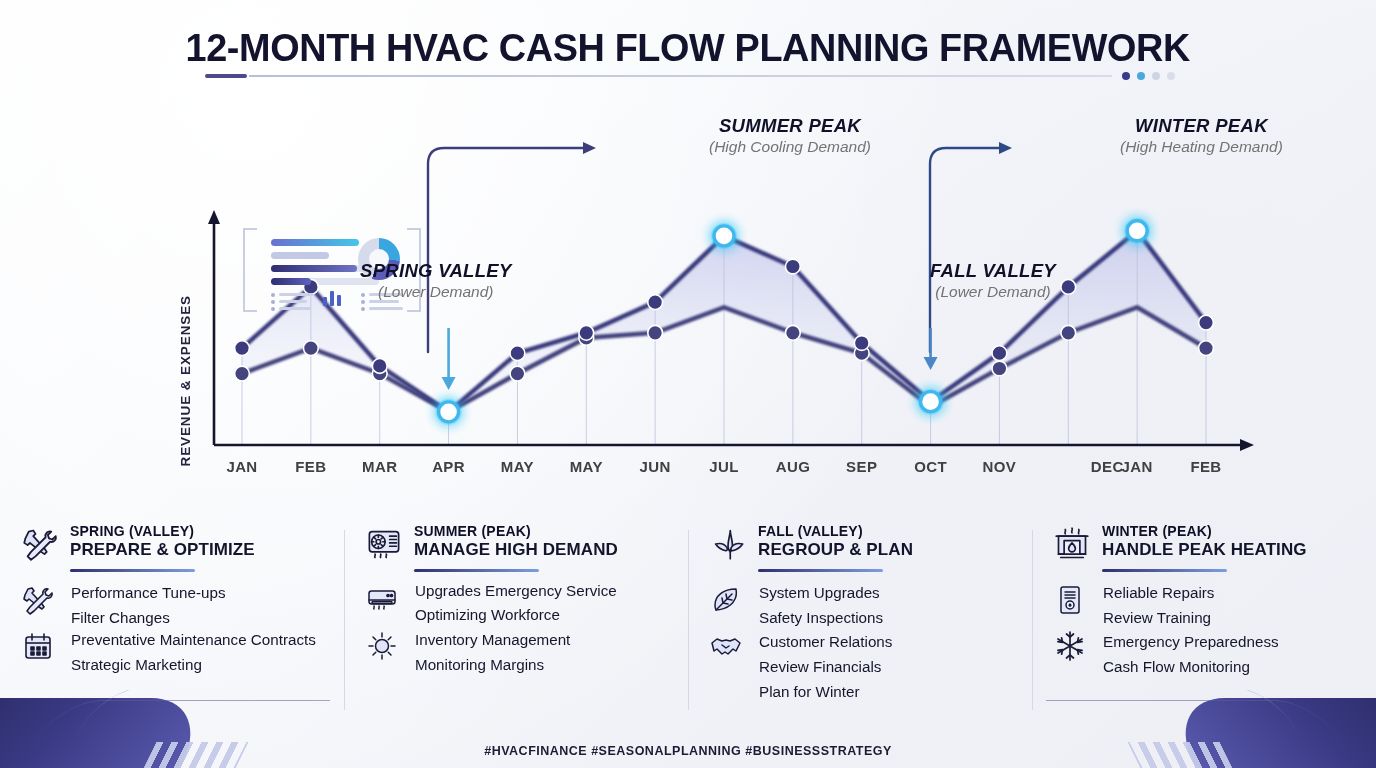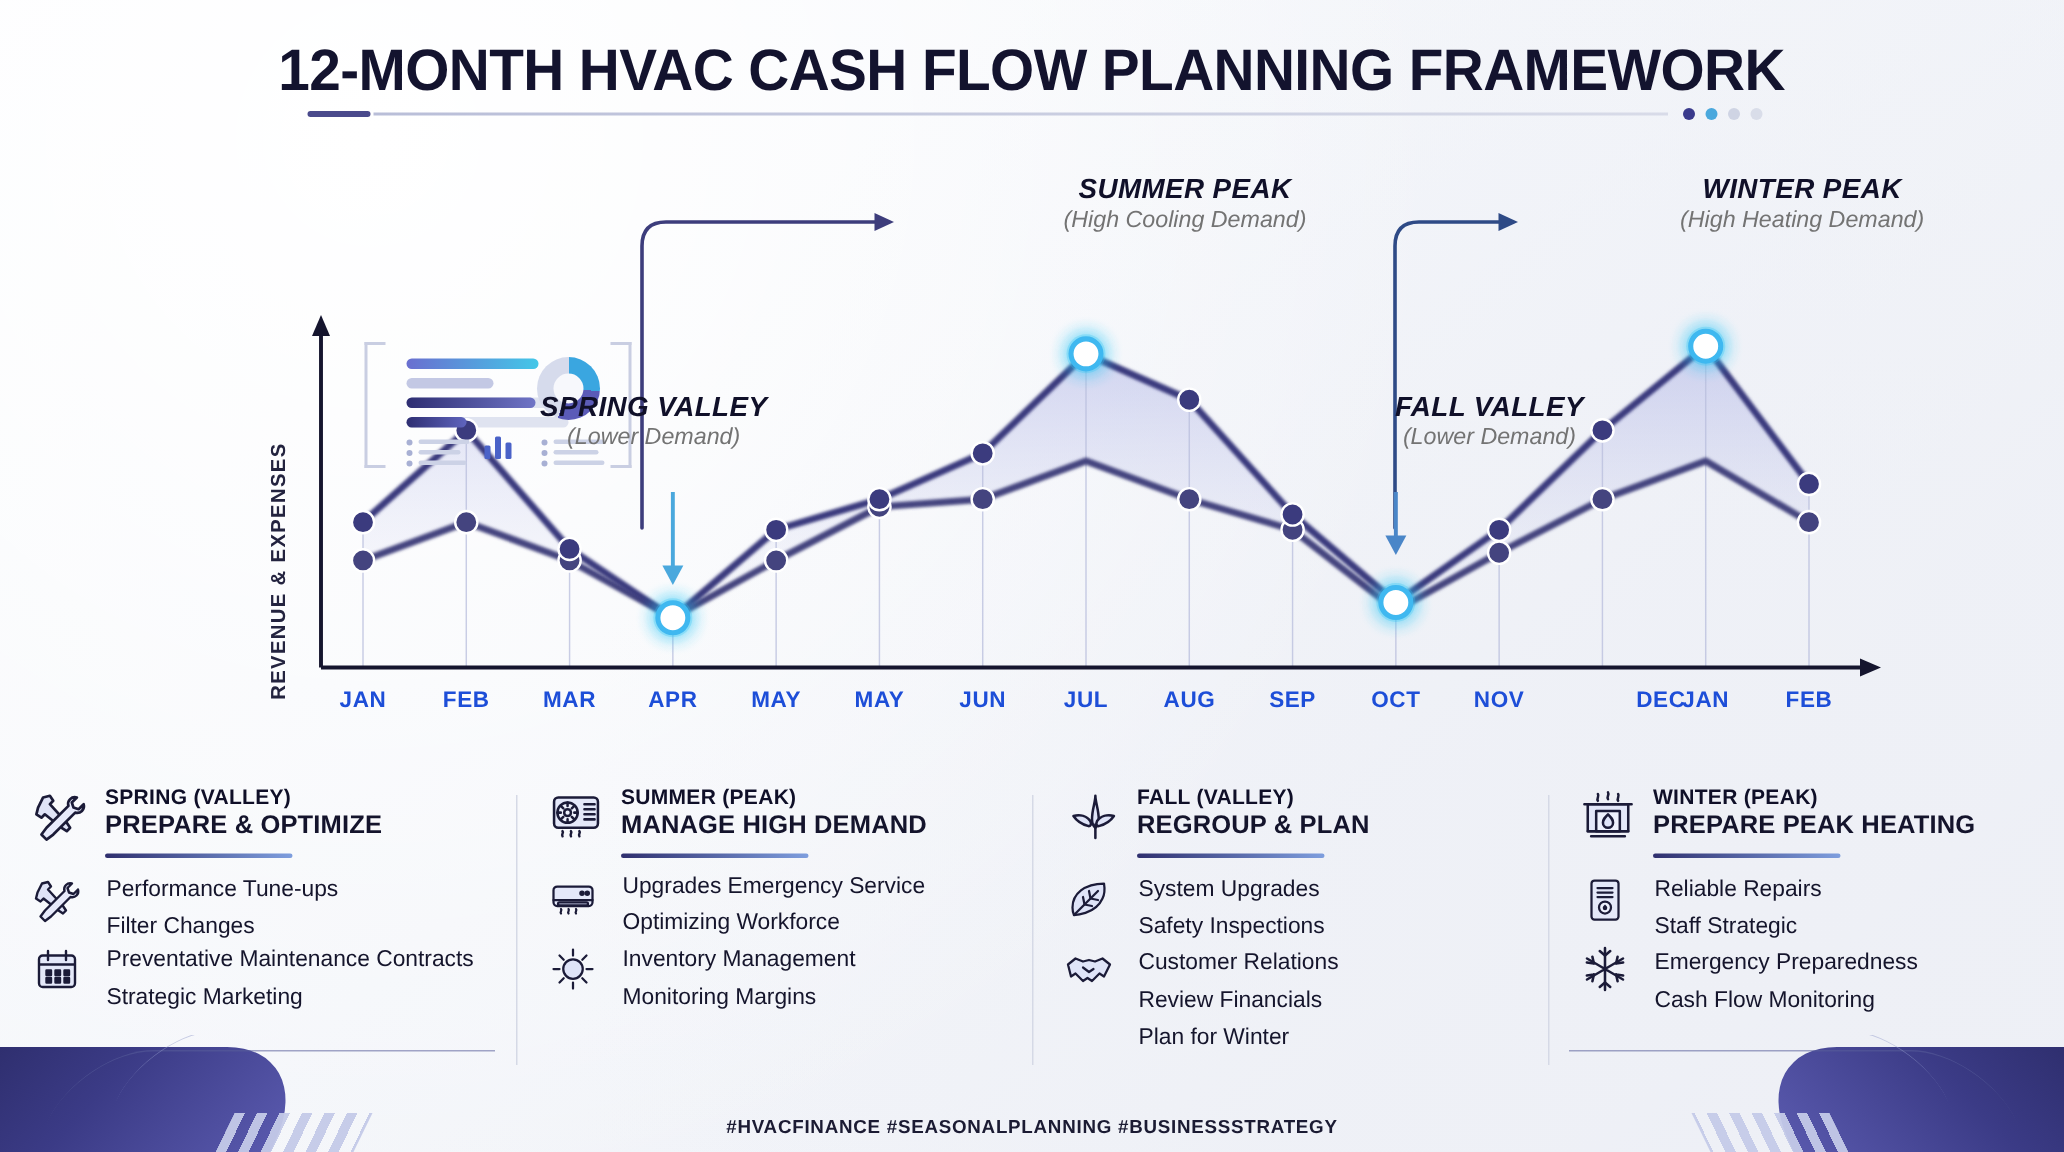--- a/index.html
+++ b/index.html
@@ -48,21 +48,21 @@
   
   .chart { position:absolute; left:0; top:100px; width:1376px; height:400px; }
   .ylabel {
     position:absolute; left:178px; top:195px; width:22px;
     font-size:13.5px; font-weight:bold; letter-spacing:.9px; color:#23233f;
     writing-mode:vertical-rl; transform:rotate(180deg); white-space:nowrap;
   }
   .months { position:absolute; left:0; top:358px; width:1376px; height:30px; }
   .months span {
     position:absolute; transform:translateX(-50%);
-    font-size:15px; font-weight:bold; letter-spacing:.4px; color:#1d4ed8;
+    font-size:15px; font-weight:bold; letter-spacing:.4px; color:#404040;
   }
 
   .callout { position:absolute; text-align:center; white-space:nowrap;font-style:italic; }
   .callout .hd { font-size:18.5px; font-weight:bold; letter-spacing:.3px; color:#101029; }
   .callout .sb { font-size:15.5px; color:#737373; margin-top:1px; }
 
   
   .widget { position:absolute; left:243px; top:128px; width:178px; height:84px; }
   .widget .bracket { position:absolute; top:0; width:14px; height:100%; border:2px solid #c9cee2; }
   .widget .bracket.l { left:0; border-right:none; }
@@ -407,21 +407,21 @@
       <div class="card-head">
         <div class="card-ico"><svg viewBox="0 0 32 32" fill="none" stroke="#1b1b38" stroke-width="1.5" stroke-linecap="round" stroke-linejoin="round">
             <rect x="4" y="9" width="24" height="16" fill="#e3e7f9"></rect>
             <path d="M2 9h28M4 25h24M6 28h20"></path>
             <rect x="9" y="13" width="14" height="12" fill="#eef1fd"></rect>
             <path d="M16 15c2 2 3 3 3 5a3 3 0 01-6 0c0-2 1-3 3-5z" fill="#dfe4f8"></path>
             <path d="M10 3c1 1.5-1 2.5 0 4M16 2c1 1.5-1 2.5 0 4M22 3c1 1.5-1 2.5 0 4"></path>
           </svg></div>
         <div class="card-titles">
           <div class="t1">WINTER (PEAK)</div>
-          <div class="t2">PREPARE PEAK HEATING</div>
+          <div class="t2">HANDLE PEAK HEATING</div>
         </div>
       </div>
       <div class="accent"></div>
       <div class="card-body">
         <div class="body-icons">
           <span>
             <svg viewBox="0 0 32 32" fill="none" stroke="#1b1b38" stroke-width="1.5" stroke-linecap="round" stroke-linejoin="round">
               <rect x="7" y="3" width="18" height="26" rx="2" fill="#e4e8f9"></rect>
               <path d="M11 8h10M11 11h10M11 14h10"></path>
               <circle cx="16" cy="21" r="4" fill="#eef1fd"></circle>
@@ -432,21 +432,21 @@
             <svg viewBox="0 0 32 32" fill="none" stroke="#1b1b38" stroke-width="1.7" stroke-linecap="round" stroke-linejoin="round">
               <path d="M16 2v28M4 9l24 14M28 9L4 23"></path>
               <path d="M16 7l-3.5-3M16 7l3.5-3M16 25l-3.5 3M16 25l3.5 3"></path>
               <path d="M8.6 12.4l-4.7-.7M8.6 12.4l-1-4.6M23.4 19.6l4.7.7M23.4 19.6l1 4.6"></path>
               <path d="M23.4 12.4l4.7-.7M23.4 12.4l1-4.6M8.6 19.6l-4.7.7M8.6 19.6l-1 4.6"></path>
             </svg>
           </span>
         </div>
         <ul class="items">
           <li>Reliable Repairs</li>
-          <li>Staff Strategic</li>
+          <li>Review Training</li>
           <li>Emergency Preparedness</li>
           <li>Cash Flow Monitoring</li>
         </ul>
       </div>
     </div>
   </div>
 
 <div class="footer">#HVACFINANCE  #SEASONALPLANNING  #BUSINESSSTRATEGY</div>
 
 </body></html>

